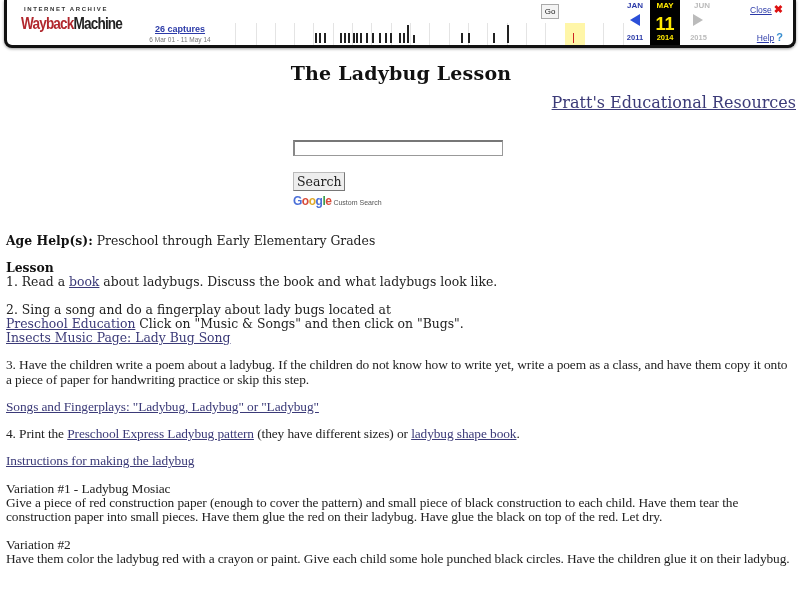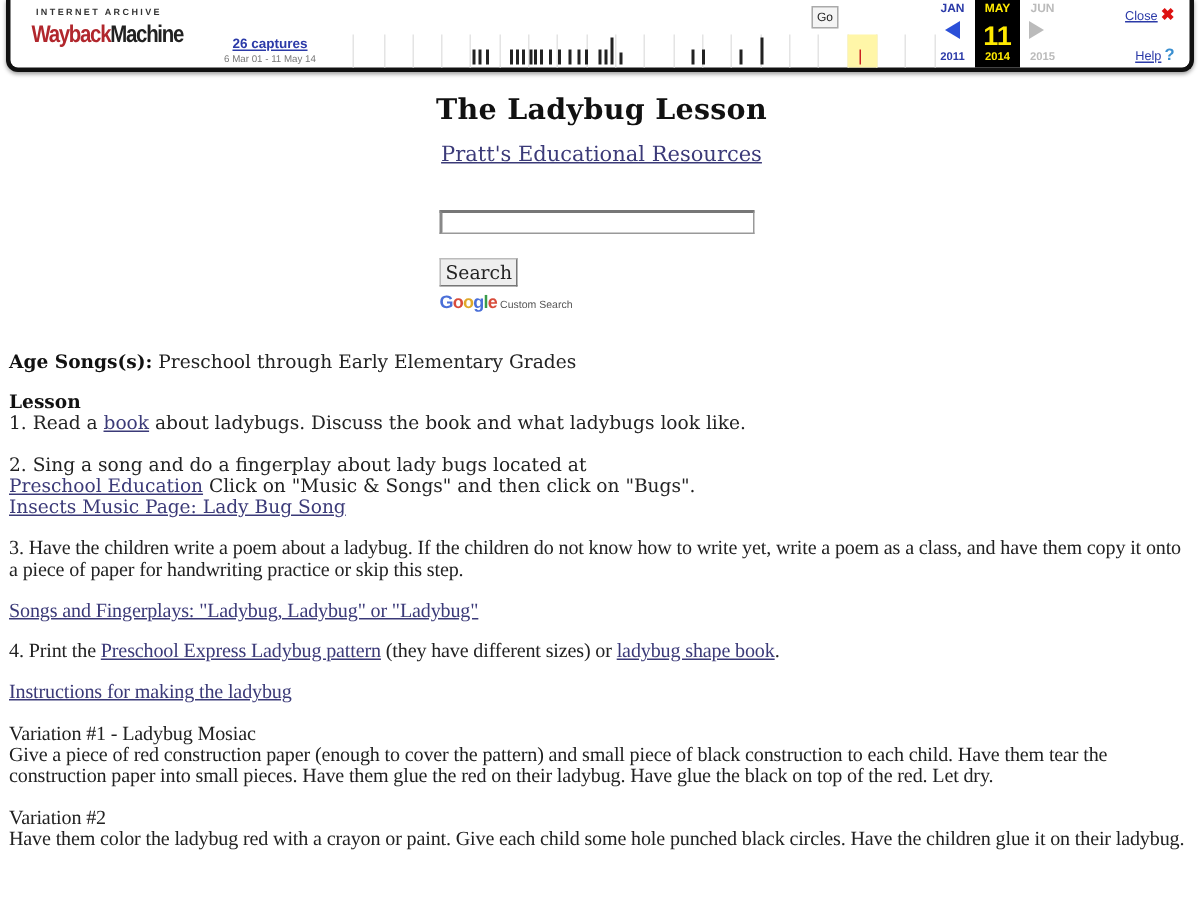--- a/index.html
+++ b/index.html
@@ -37,38 +37,38 @@
   .wm-spark .bar { position: absolute; bottom: 2px; width: 2px; background: #222; }
   .wm-spark .hl { position: absolute; top: 0; width: 20px; height: 22px; background: #fff6a8; }
   .wm-spark .bar.cur { background: #c22; }
 
   .wm-cal { position: absolute; left: 613px; top: 0; width: 110px; height: 32px; }
   .wm-cal .col { position: absolute; top: 0; width: 30px; text-align: center; height: 45px; }
   .wm-cal .mon { font-size: 8px; font-weight: bold; margin-top: 1px; }
   .wm-cal .yr { font-size: 7.5px; font-weight: bold; position: absolute; bottom: 3px; left: 0; right: 0; margin-top: 40px; }
   .wm-cal .prev { left: 0; color: #2b3aa8; }
   .wm-cal .cur { left: 30px; background: #000; color: #ffea00; height: 45px; }
-  .wm-cal .next { left: 60px; color: #bbb; }
+  .wm-cal .next { left: 60px; color: #bbb; padding-left: 7px; }
   .wm-cal .day { font-size: 18px; font-weight: bold; line-height: 19px; margin-top: 5px; }
   .arrow-left { width: 0; height: 0; border-top: 6px solid transparent; border-bottom: 6px solid transparent;
     border-right: 10px solid #2b4fd8; margin: 4px auto 0 auto; }
   .arrow-right { width: 0; height: 0; border-top: 6px solid transparent; border-bottom: 6px solid transparent;
     border-left: 10px solid #bbb; margin: 4px auto 0 6px; }
 
   .wm-close { position: absolute; right: 10px; top: 3px; font-size: 8.5px; }
   .wm-close a, .wm-help a { color: #2b3aa8; text-decoration: underline; }
   .wm-close .x { color: #d11; font-weight: bold; font-size: 11px; margin-left: 2px; }
   .wm-help { position: absolute; right: 10px; top: 31px; font-size: 8.5px; }
   .wm-help .q { color: #3a8fd0; font-weight: bold; font-size: 11px; margin-left: 2px; }
 
   
   #page { position: absolute; left: 6px; top: 52px; width: 790px; font-size: 12.4px; line-height: 14.2px; }
   #page a { color: #3b3a78; text-decoration: underline; }
   h1 { font-size: 19px; text-align: center; margin: 14px 0 0 0; font-weight: bold; color: #111; letter-spacing: 0.2px; }
-  .subtitle { text-align: center; margin-top: 16px; font-size: 14px; }
+  .subtitle { text-align: right; margin-top: 16px; font-size: 16px; }
   .search-block { position: absolute; left: 287px; top: 88px; }
   .search-input { width: 210px; height: 16px; border: 1px solid #999; border-top: 2px solid #777; border-left: 2px solid #888; box-sizing: border-box; background:#fff; }
   .search-btn { margin-top: 16px; font-family: "DejaVu Serif", serif; font-size: 12.5px;
     padding: 1px 3px; background: #eee; border: 1px solid #bbb; border-right-color: #777; border-bottom-color: #777; color: #222; }
   .gcs { margin-top: 3px; font-family: "Liberation Sans", sans-serif; font-size: 12px; }
   .gcs .g { font-weight: bold; letter-spacing: -0.5px; }
   .gcs .b { color: #4a6fd8; } .gcs .r { color: #d84b3a; } .gcs .y { color: #e0a92a; } .gcs .gr { color: #3a9b4a; }
   .gcs .cs { font-size: 7px; color: #555; margin-left: 2px; font-weight: normal; }
 
   .body-text { position: absolute; left: 0; top: 182px; width: 790px; }
@@ -175,21 +175,21 @@
 
   <div class="search-block">
     <input class="search-input" type="text" value="" style="">
     <div><button class="search-btn">Search</button></div>
     <div class="gcs">
       <span class="g"><span class="b">G</span><span class="r">o</span><span class="y">o</span><span class="b">g</span><span class="gr">l</span><span class="r">e</span></span><span class="cs">Custom Search</span>
     </div>
   </div>
 
   <div class="body-text">
-    <p><b>Age Songs(s):</b><span> Preschool through Early Elementary Grades</span></p>
+    <p><b>Age Help(s):</b><span> Preschool through Early Elementary Grades</span></p>
 
     <p><b>Lesson</b><br><span>1. Read a </span><a href="#">book</a><span> about ladybugs.  Discuss the book and what ladybugs look like.</span></p>
 
     <p><span>2. Sing a song and do a fingerplay about lady bugs located at</span><br><a href="#">Preschool Education</a><span> Click on "Music &amp; Songs" and then click on "Bugs".</span><br><a href="#">Insects Music Page: Lady Bug Song</a></p>
 
     <div class="cond">
       <p>3. Have the children write a poem about a ladybug. If the children do not know how to write yet, write a poem as a class, and have them copy it onto a piece of paper for handwriting practice or skip this step.</p>
       <p><a href="#">Songs and Fingerplays: "Ladybug, Ladybug" or "Ladybug"</a></p>
       <p><span>4. Print the </span><a href="#">Preschool Express Ladybug pattern</a><span> (they have different sizes) or </span><a href="#">ladybug shape book</a><span>.</span></p>
       <p><a href="#">Instructions for making the ladybug</a></p>

